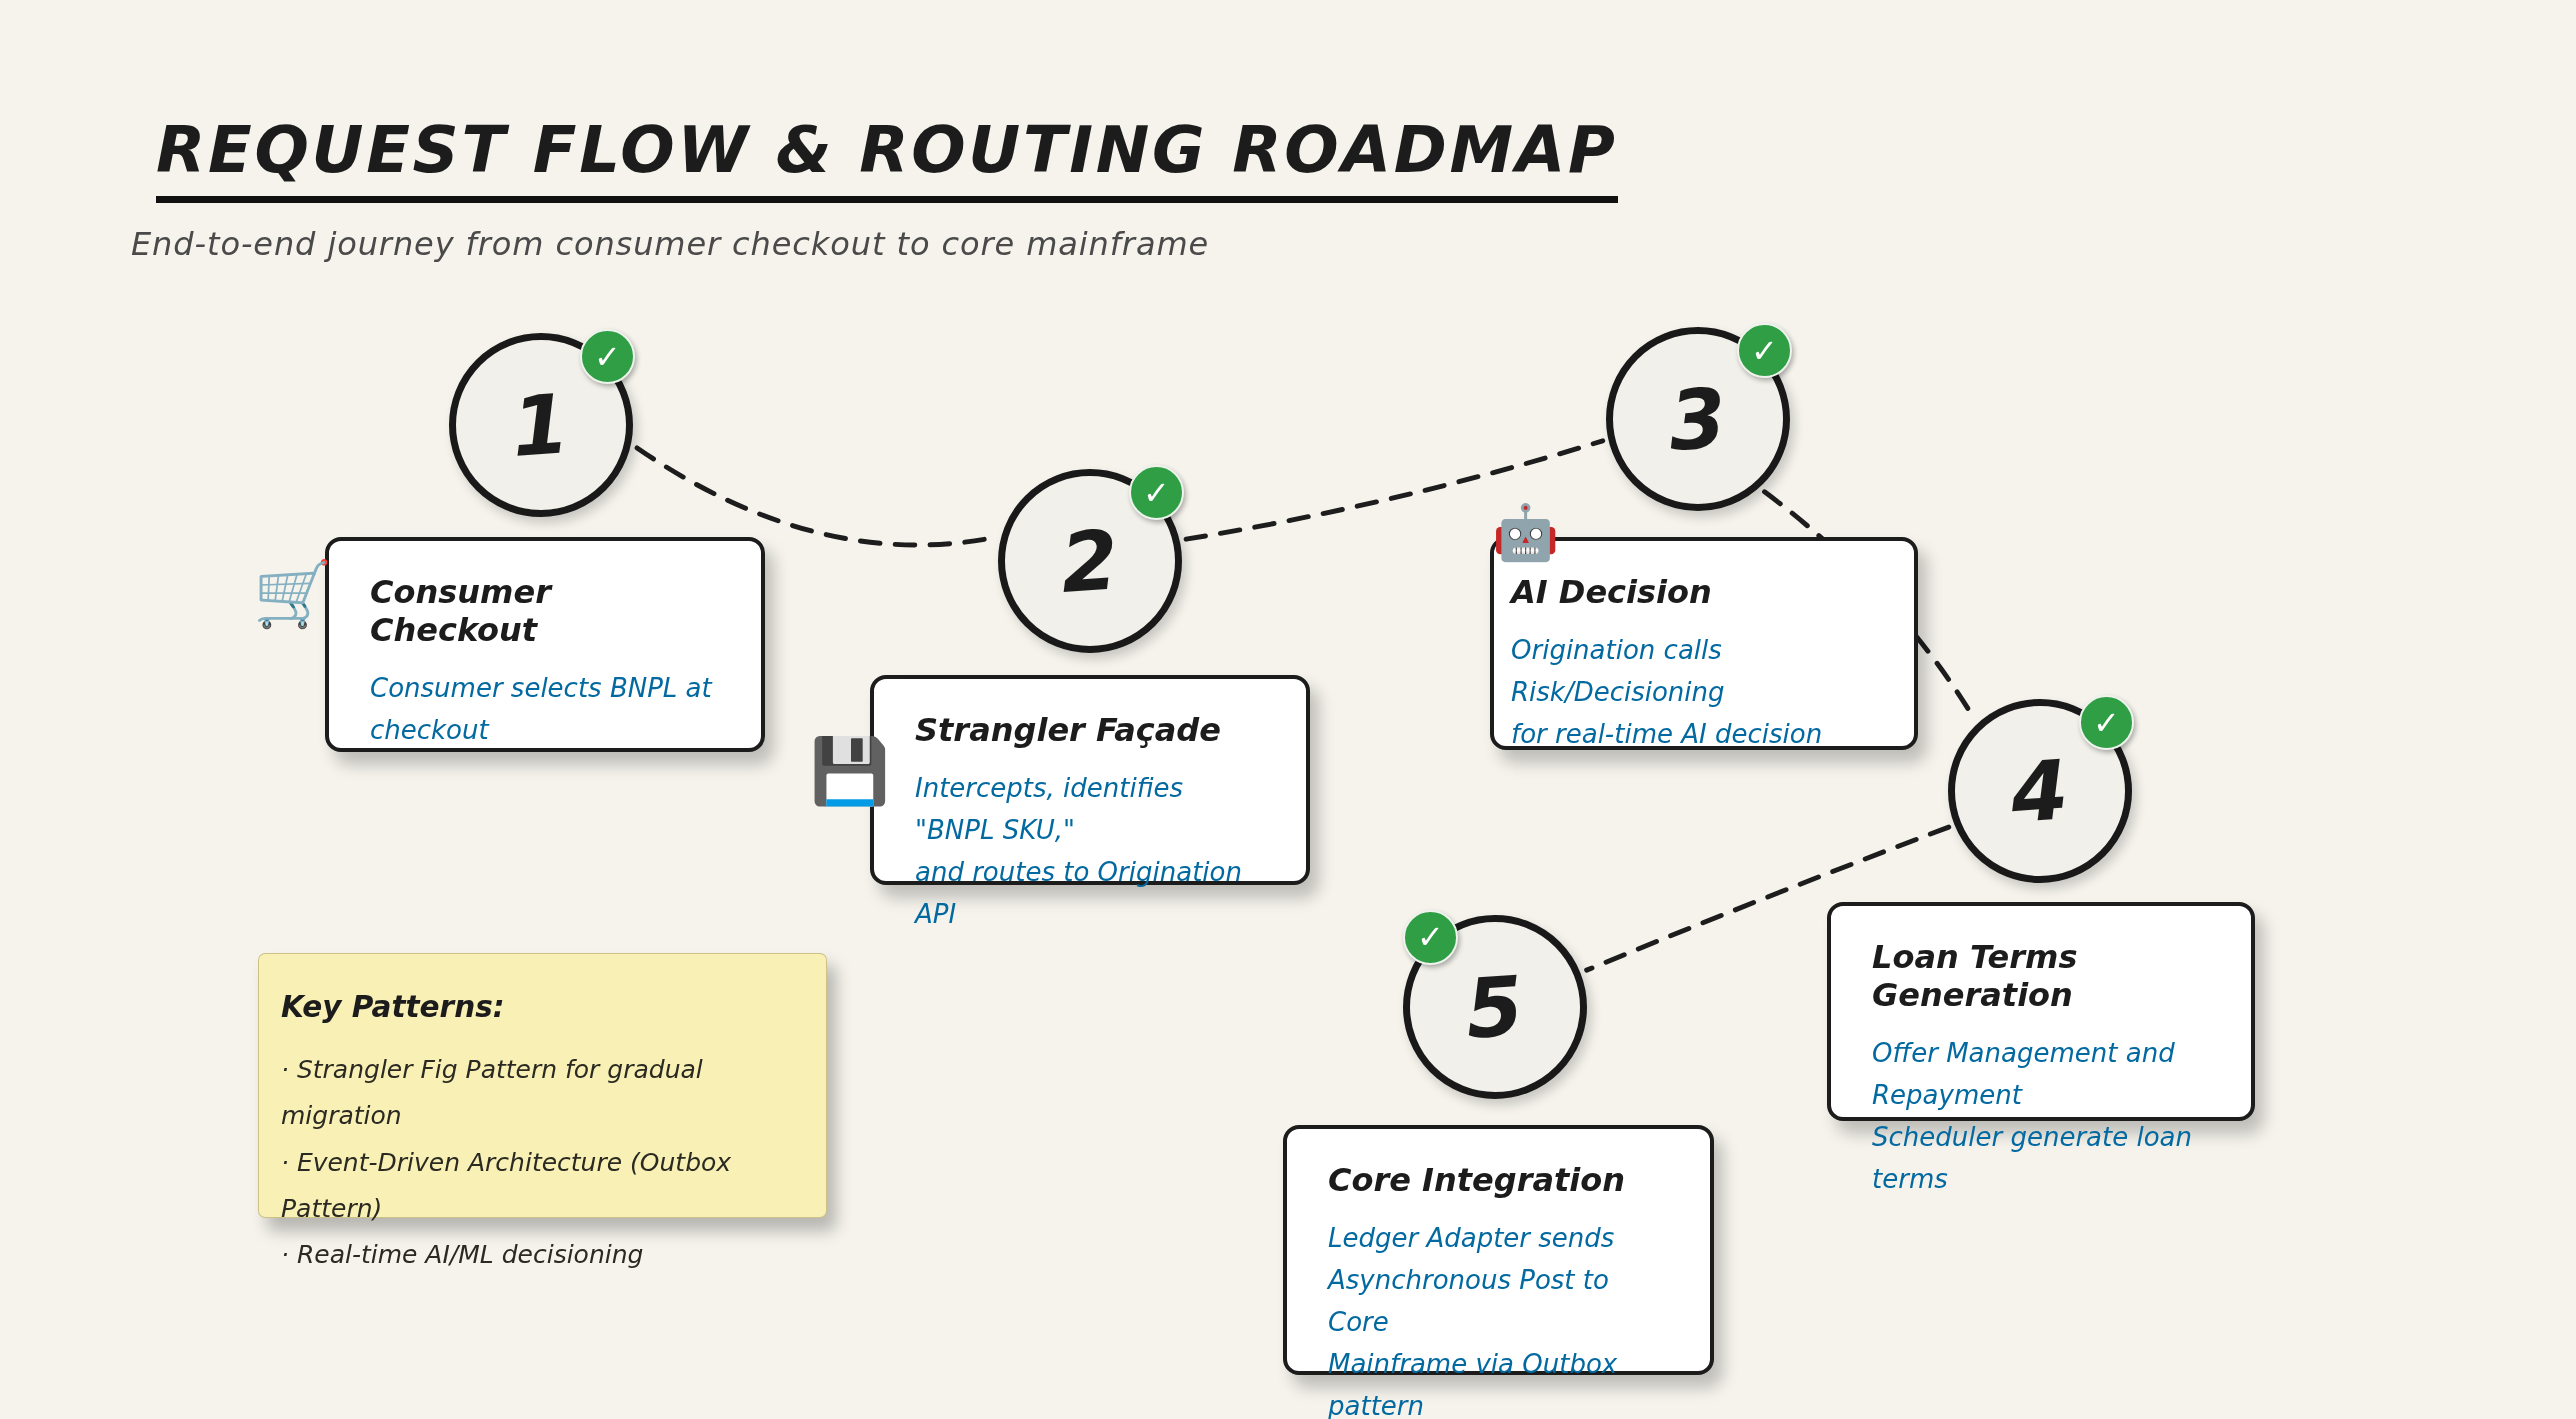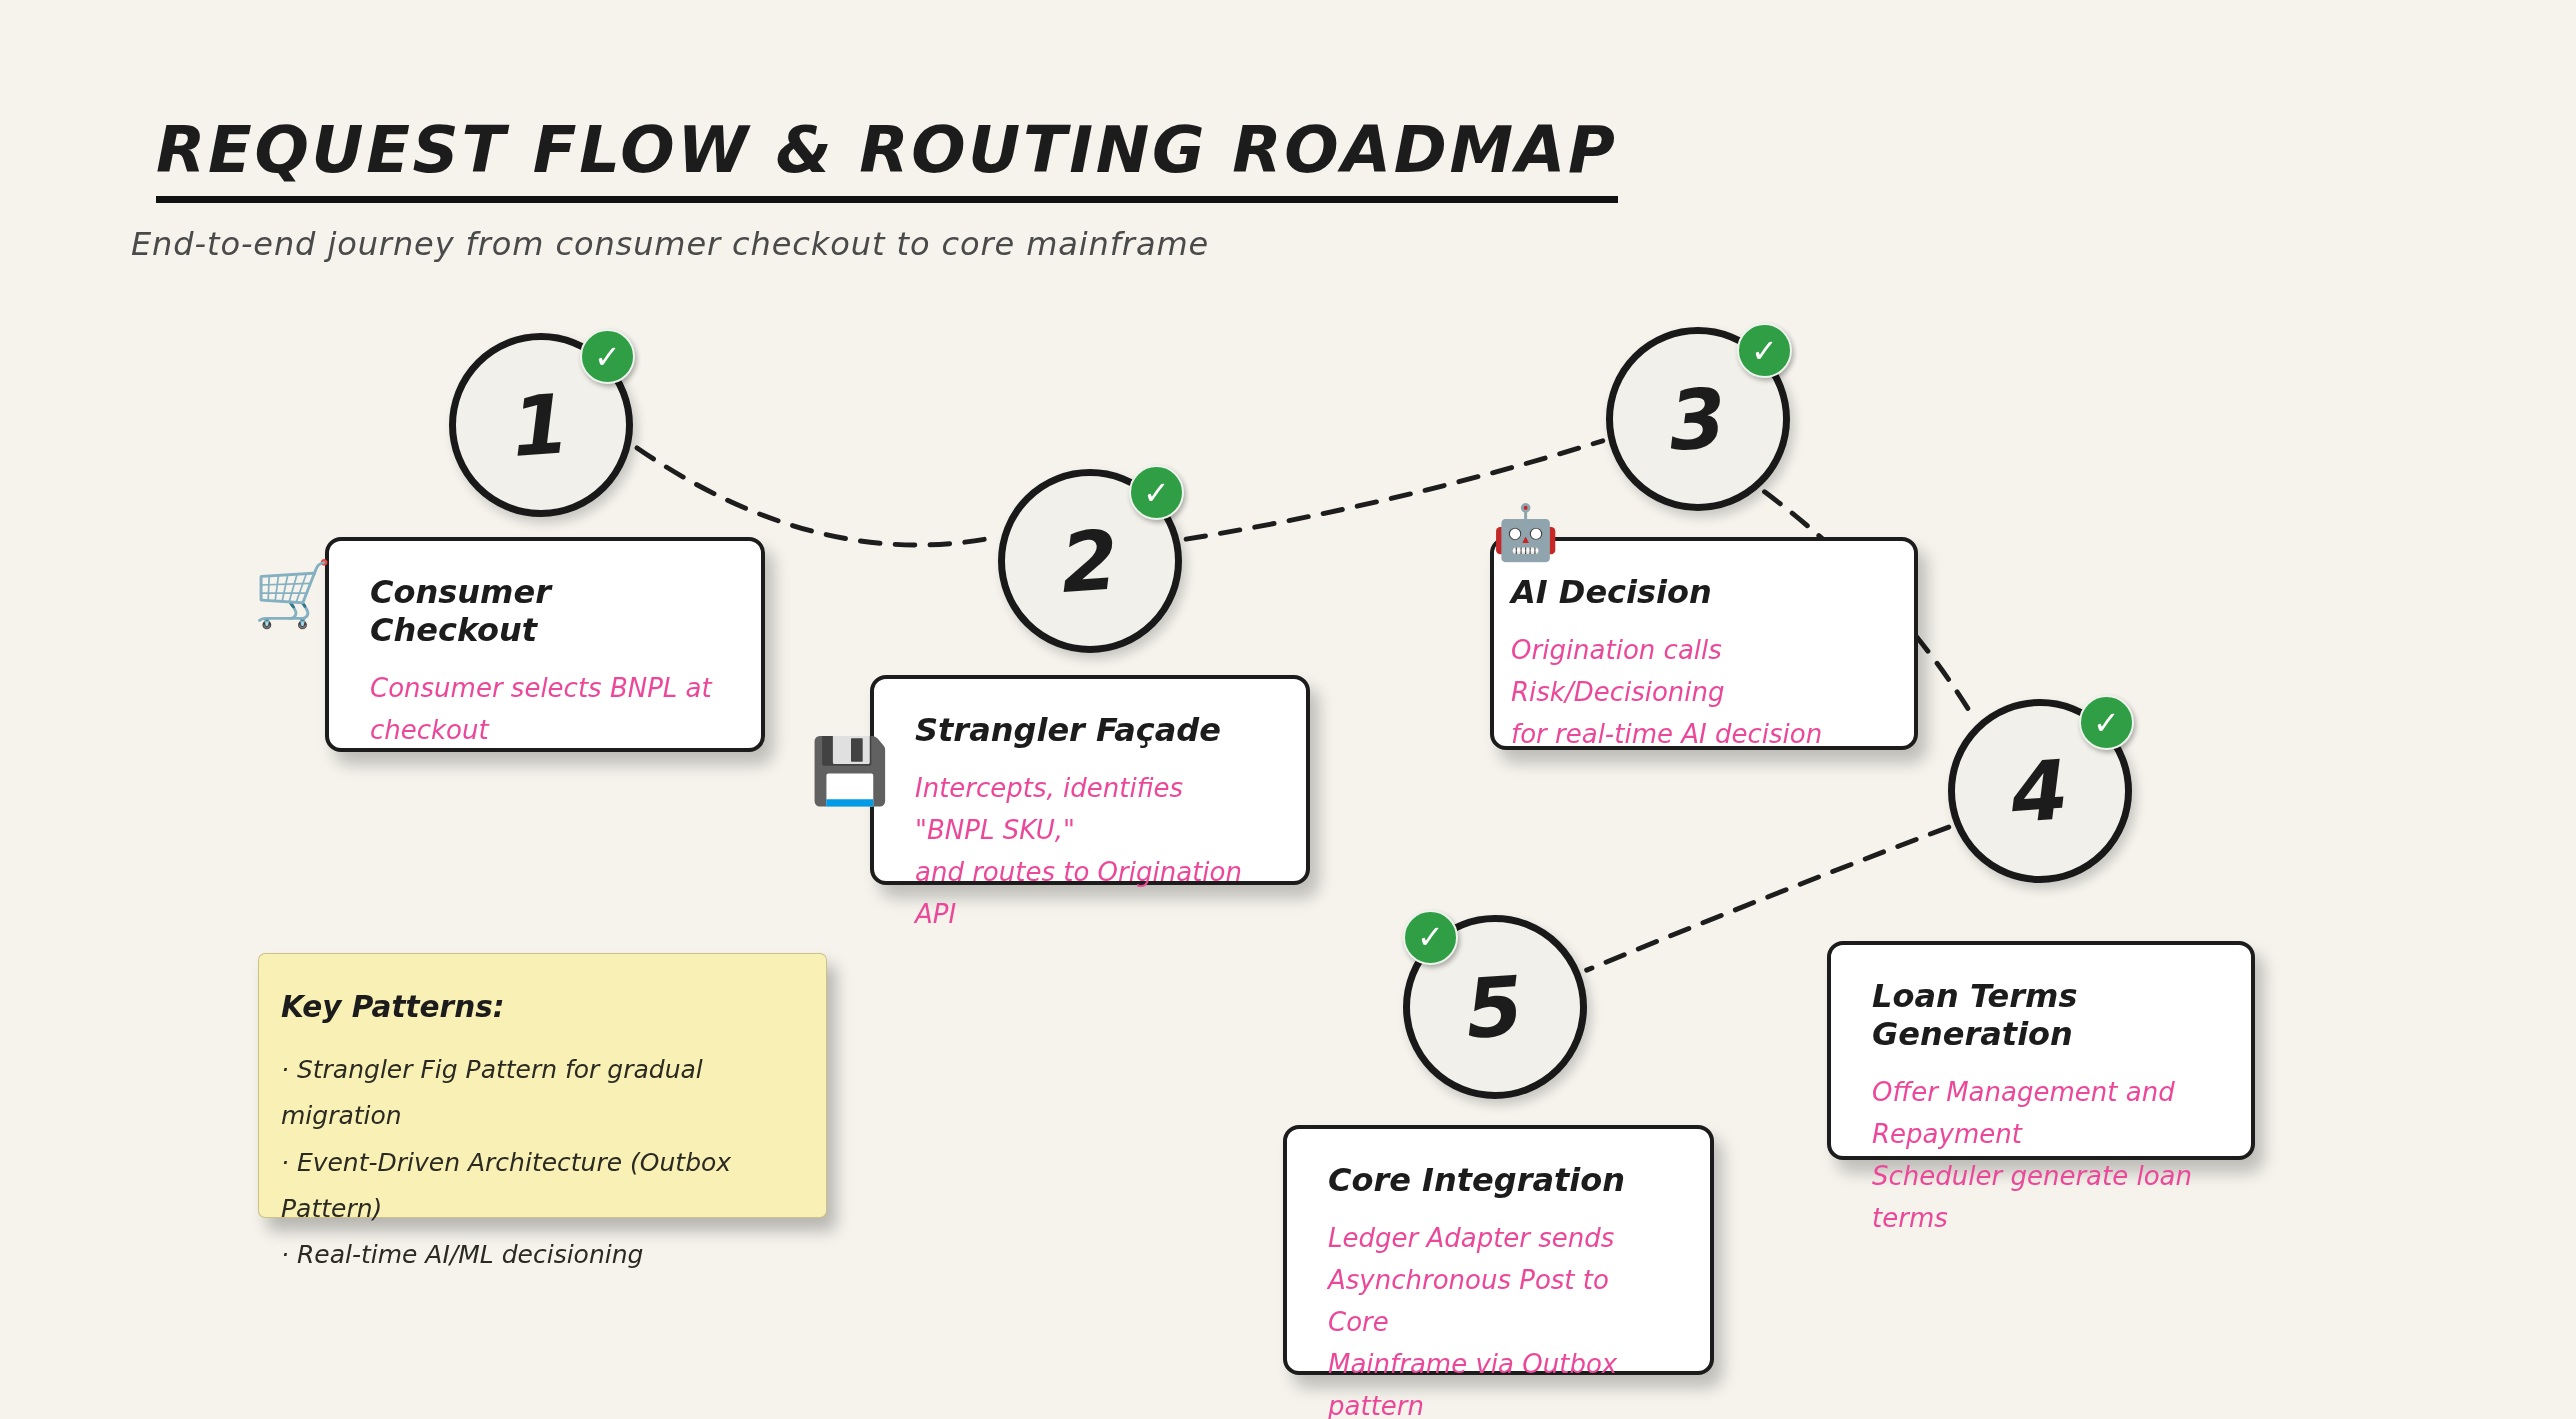--- a/index.html
+++ b/index.html
@@ -107,21 +107,21 @@
   }
   .card h3 {
     margin: 0 0 18px 0;
     font-size: 32px;
     font-weight: bold;
     font-style: italic;
   }
   .card .line {
     font-size: 26px;
     font-style: italic;
-    color: #ec4899;
+    color: #0369a1;
     line-height: 1.62;
   }
   .emoji {
     position: absolute;
     z-index: 5;
     line-height: 1;
   }
   .sticky-note {
     position: absolute;
     box-sizing: border-box;
@@ -192,21 +192,21 @@
     <div class="line">Consumer selects BNPL at</div>
     <div class="line">checkout</div>
   </div>
 
   <div class="card" style="left:1490px; top:537px; width:428px; height:213px;padding-left:17px;">
     <h3>AI Decision</h3>
     <div class="line">Origination calls Risk/Decisioning</div>
     <div class="line">for real-time AI decision</div>
   </div>
 
-  <div class="card" style="left:1827px; top:902px; width:428px; height:219px;margin-top:39px;">
+  <div class="card" style="left:1827px; top:902px; width:428px; height:219px;">
     <h3>Loan Terms Generation</h3>
     <div class="line">Offer Management and Repayment</div>
     <div class="line">Scheduler generate loan terms</div>
   </div>
 
   <div class="card" style="left:1283px; top:1125px; width:431px; height:250px;">
     <h3>Core Integration</h3>
     <div class="line">Ledger Adapter sends</div>
     <div class="line">Asynchronous Post to Core</div>
     <div class="line">Mainframe via Outbox pattern</div>

